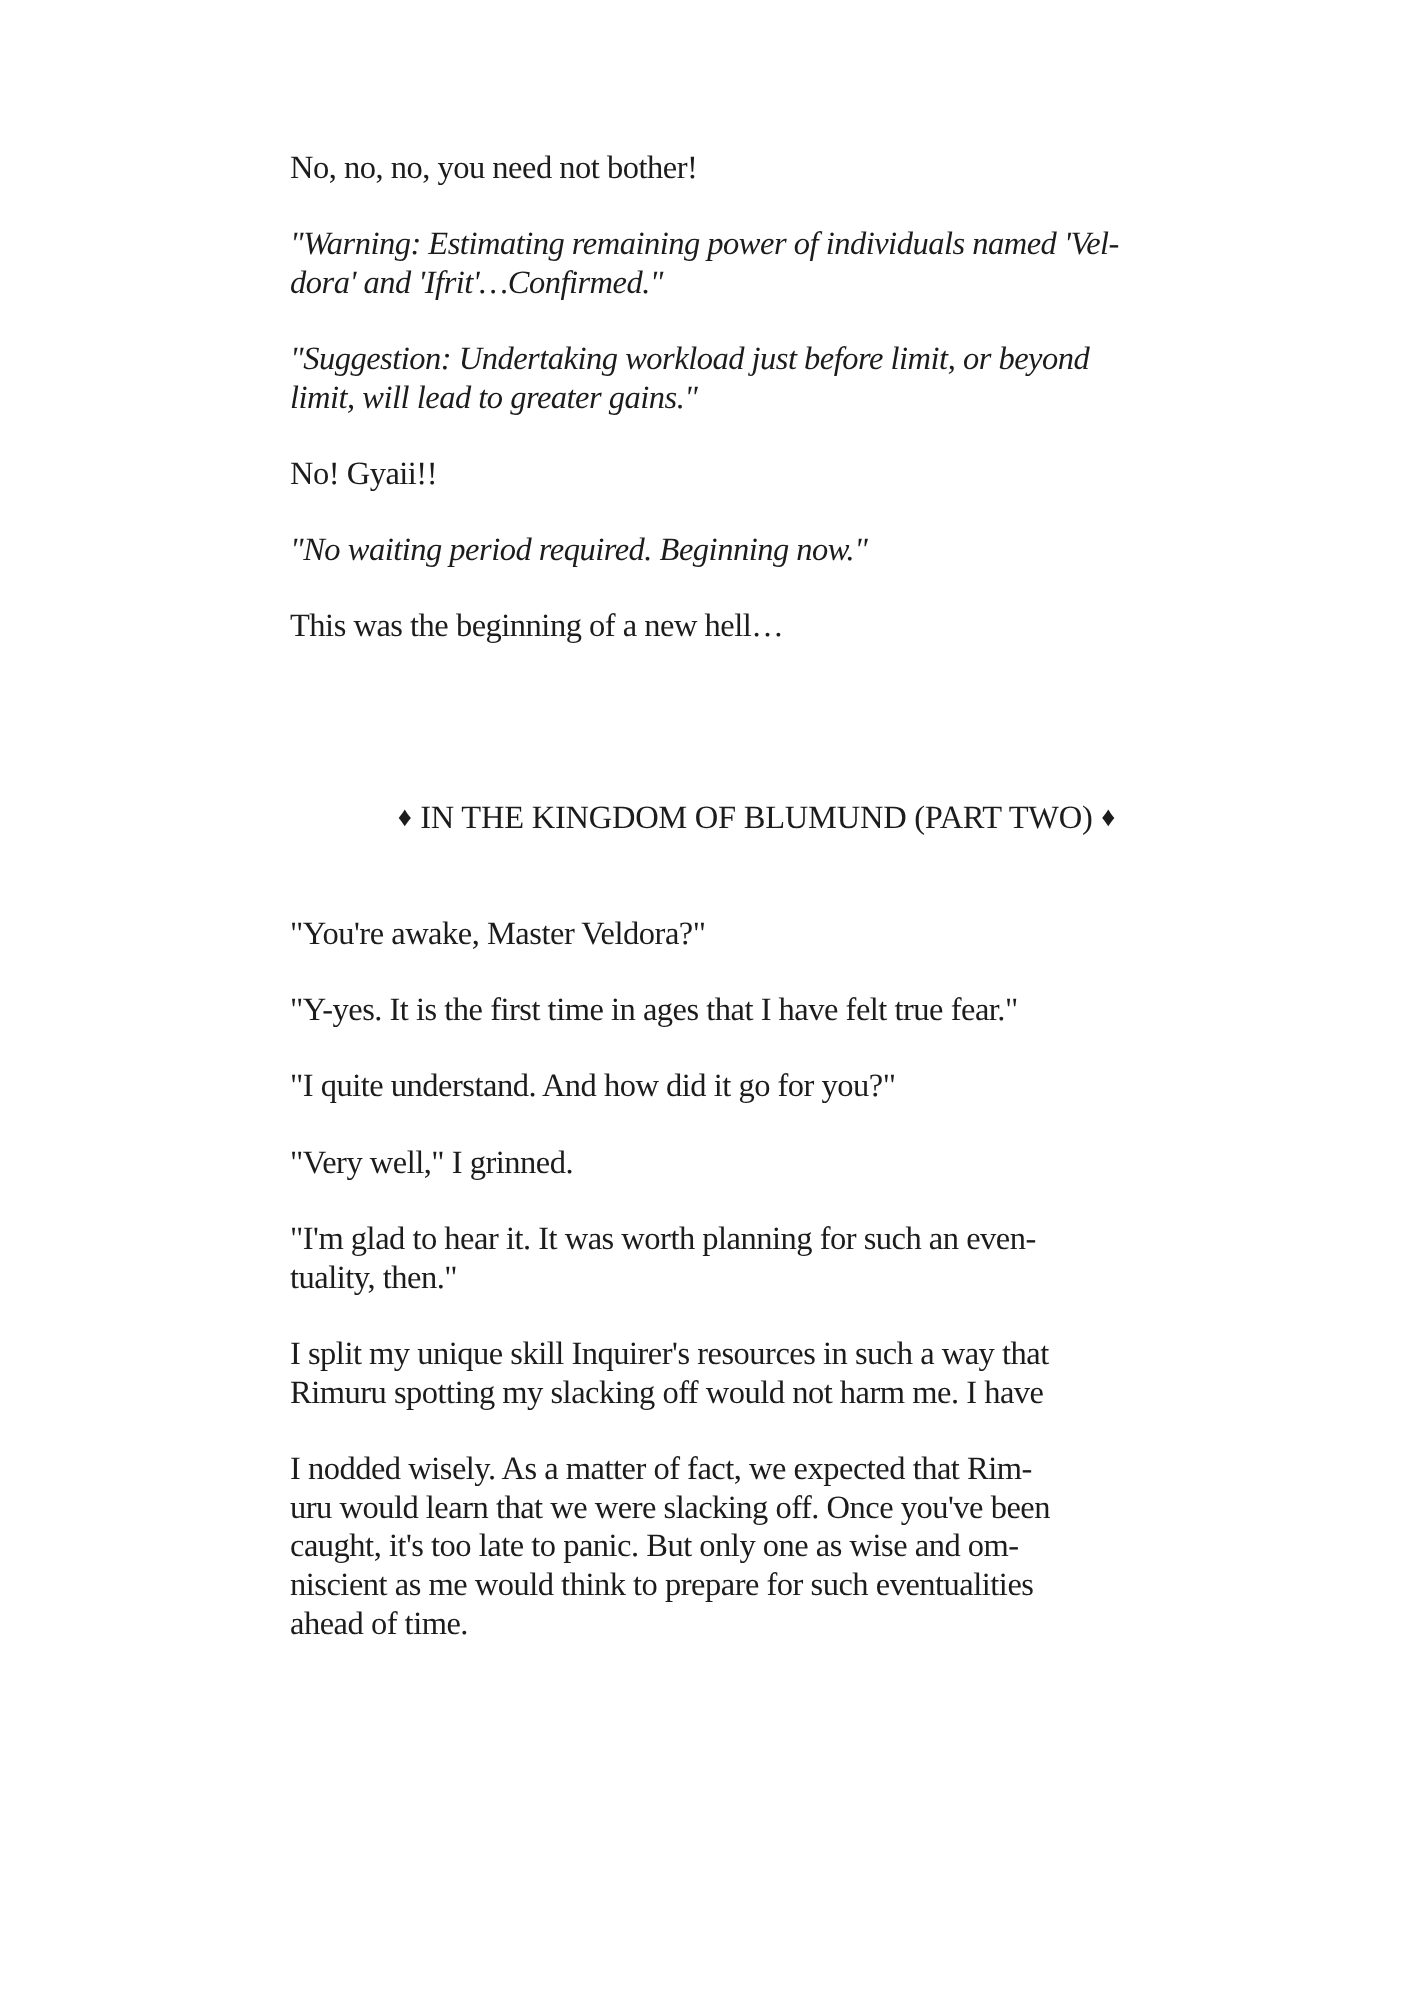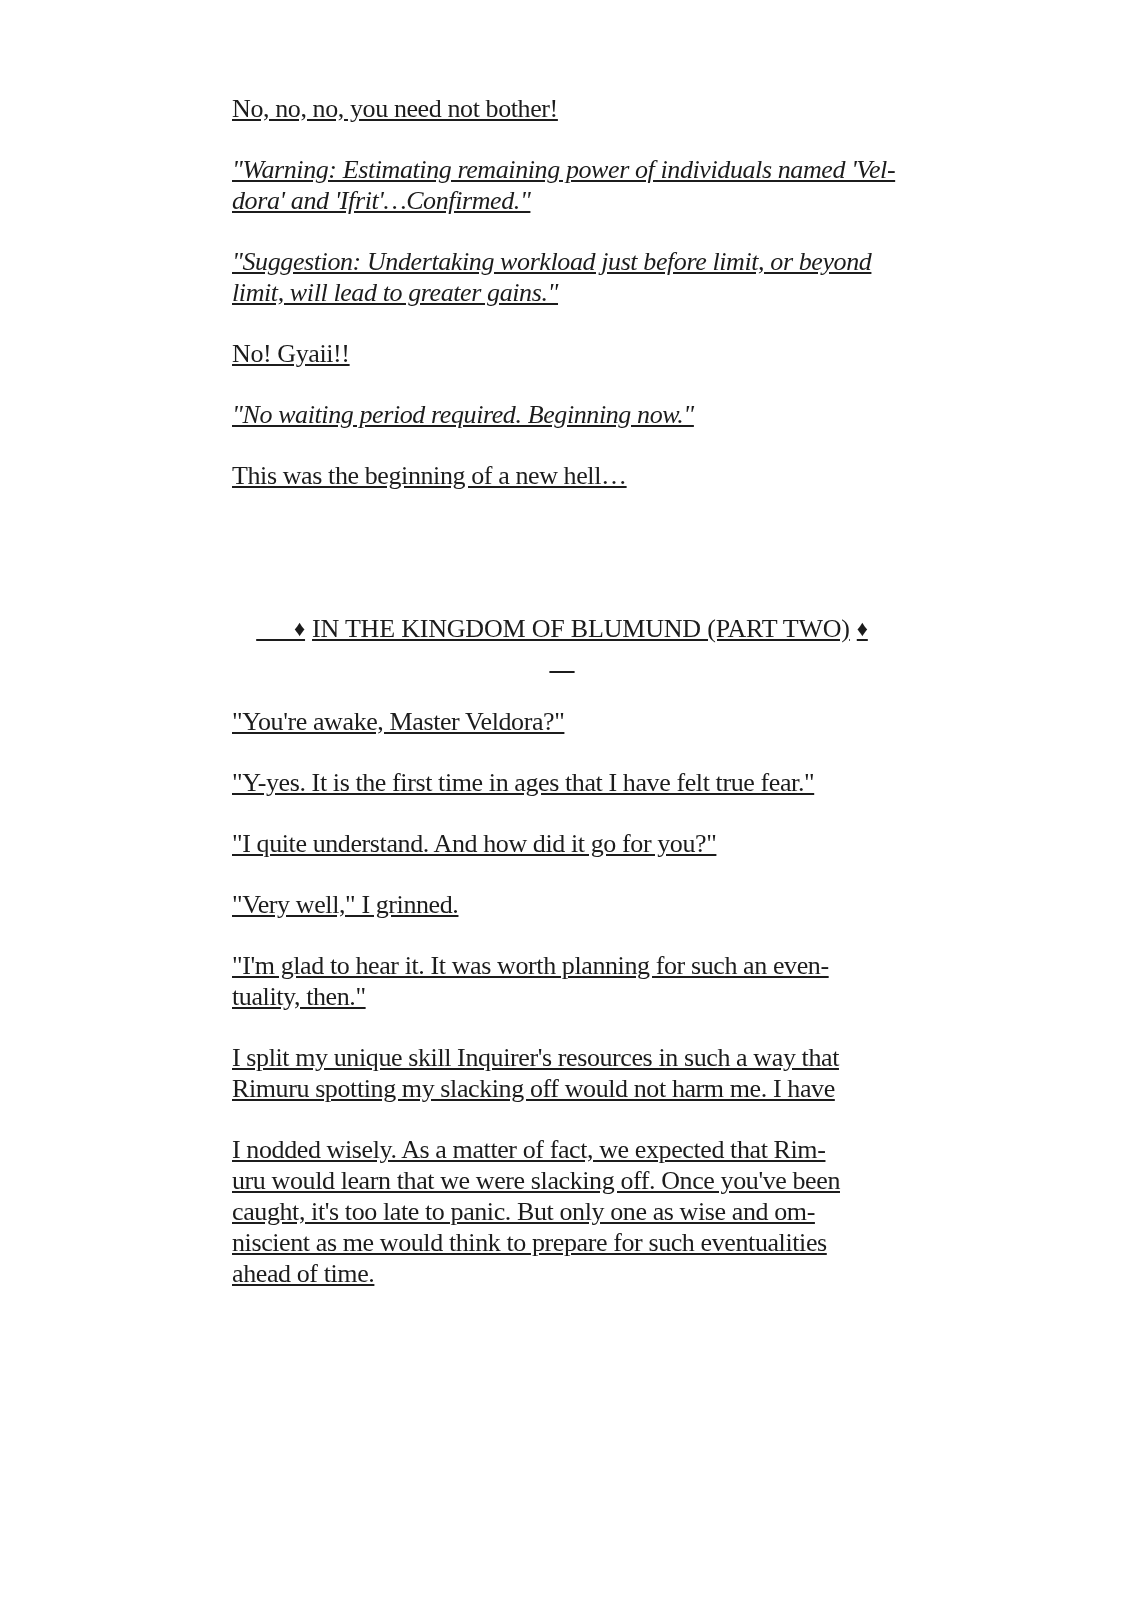--- a/index.html
+++ b/index.html
@@ -10,41 +10,40 @@
   .page {
     position: relative;
     width: 1124px;
     height: 1600px;
     background: #ffffff;
     overflow: hidden;
   }
   .text-column {
     width: 660px;
     margin: 0 auto;
-    padding-top: 93px;
+    padding-top: 118px;
     font-family: "Liberation Serif", "DejaVu Serif", serif;
     font-size: 26px;
     line-height: 31px;
     letter-spacing: -0.4px;
     color: #1c1c1c;
     text-align: left;
-    text-decoration: underline;
   }
   .para {
     margin: 0 0 30px 0;
     white-space: pre;
   }
   .voice {
     font-style: italic;
   }
   .section-heading {
     margin: 91px 0 30px 0;
     font-size: 26px;
     font-weight: normal;
-    text-align: center;
+    text-align: right;
     white-space: pre;
     letter-spacing: -0.2px;
   }
   .diamond {
     font-size: 22px;
     position: relative;
     top: -1px;
   }
   .diamond.left  { margin-right: 7px; }
   .diamond.right { margin-left: 7px; }

